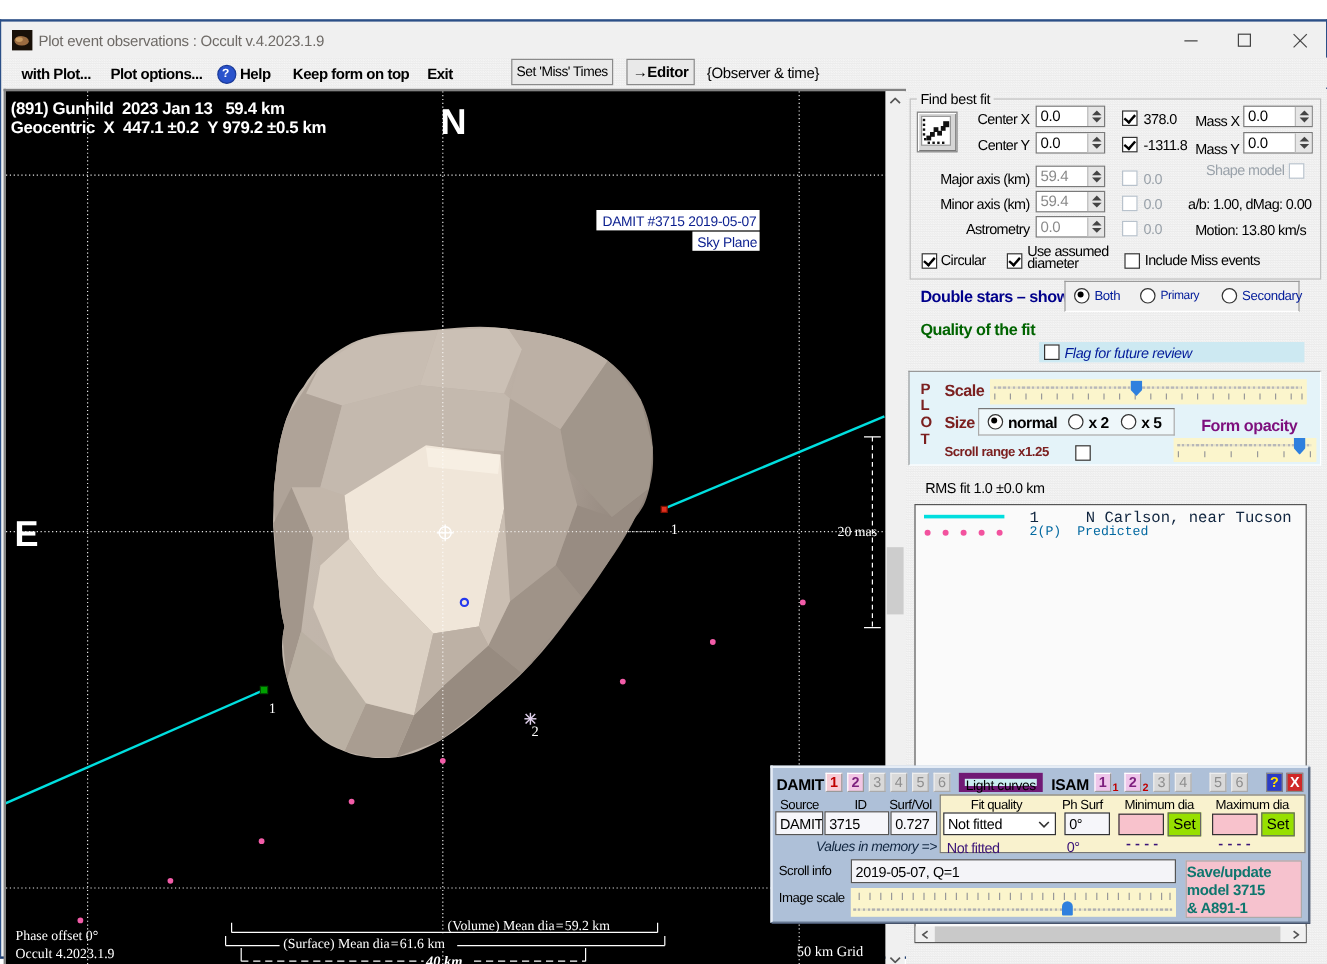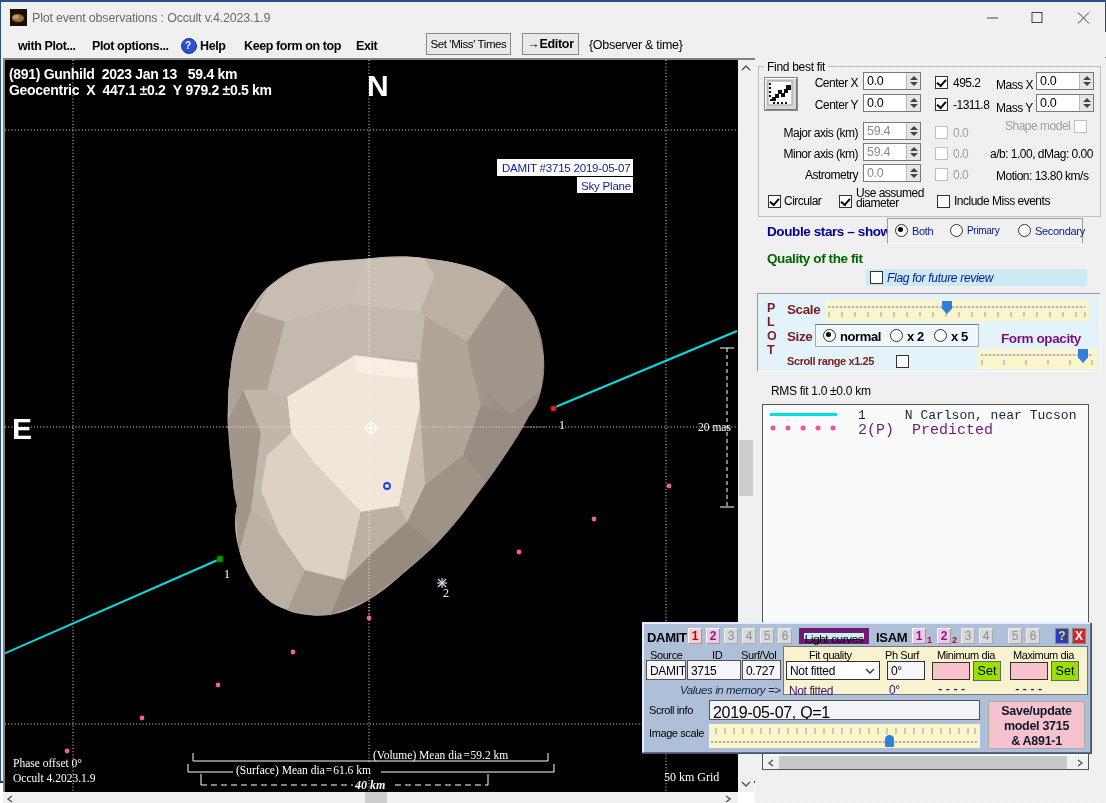--- a/index.html
+++ b/index.html
@@ -1,17 +1,17 @@
 <!DOCTYPE html>
 <html><head>
 <meta charset="utf-8">
 <style>
 html,body{margin:0;padding:0}
 body{width:1106px;height:803px;overflow:hidden}
-.win{position:absolute;left:0;top:0;width:1106px;height:783px;background:#f0f0f0;box-sizing:border-box;border:1px solid #2b4f87;border-top:2px solid #2b4f87;border-bottom:2px solid #1e3c6e;font-family:"Liberation Sans",sans-serif}
+.win{position:absolute;left:0;top:16px;width:1106px;height:783px;background:#f0f0f0;box-sizing:border-box;border:1px solid #2b4f87;border-top:2px solid #2b4f87;border-bottom:2px solid #1e3c6e;font-family:"Liberation Sans",sans-serif}
 .ab{position:absolute;white-space:nowrap}
 .t12{font:12px "Liberation Sans",sans-serif;letter-spacing:-0.3px}
 .t13{font:12px "Liberation Sans",sans-serif;letter-spacing:-0.5px}
 .b{font-weight:bold}
 .dither{background-image:repeating-conic-gradient(#f5f5f5 0% 25%,#ebebeb 0% 50%);background-size:2px 2px}
 .tb{position:absolute;background:#fff;border:1px solid #7a7a7a;box-sizing:border-box;font:12.5px "Liberation Sans",sans-serif;letter-spacing:-0.3px;padding:1px 0 0 3px;overflow:hidden}
 .spin{position:absolute;width:14px;background:#e6e6e6;border-left:1px solid #bbb;box-sizing:border-box}
 .spin:before{content:"";position:absolute;left:3px;top:3px;border:4px solid transparent;border-bottom:4px solid #444;border-top:none}
 .spin:after{content:"";position:absolute;left:3px;bottom:3px;border:4px solid transparent;border-top:4px solid #444;border-bottom:none}
 .cb{position:absolute;width:13px;height:13px;background:#fff;border:1px solid #333;box-sizing:border-box}
@@ -207,21 +207,21 @@
           <rect x="13" y="12" width="4" height="4"></rect>
           <rect x="16" y="15" width="4" height="4"></rect>
           <rect x="19" y="11" width="4" height="4"></rect>
           <rect x="21" y="7" width="5" height="5"></rect>
 </g>
 </svg>
 </div>
 <div class="ab t13" style="left:760px;top:74px;width:97px;text-align:right">Center X</div>
 <div class="tb" style="left:862px;top:70px;width:58px;height:18px">0.0<div class="spin" style="right:0;top:0;height:16px"></div></div>
 <div class="cb on" style="left:934px;top:74px"></div>
-<div class="ab t13" style="left:952px;top:74px">495.2</div>
+<div class="ab t13" style="left:952px;top:74px">378.0</div>
 <div class="ab t13" style="left:995px;top:76px">Mass X</div>
 <div class="tb" style="left:1035px;top:70px;width:58px;height:18px">0.0<div class="spin" style="right:0;top:0;height:16px"></div></div>
 <div class="ab t13" style="left:760px;top:96px;width:97px;text-align:right">Center Y</div>
 <div class="tb" style="left:862px;top:92px;width:58px;height:18px">0.0<div class="spin" style="right:0;top:0;height:16px"></div></div>
 <div class="cb on" style="left:934px;top:96px"></div>
 <div class="ab t13" style="left:952px;top:96px">-1311.8</div>
 <div class="ab t13" style="left:995px;top:99px">Mass Y</div>
 <div class="tb" style="left:1035px;top:92px;width:58px;height:18px">0.0<div class="spin" style="right:0;top:0;height:16px"></div></div>
 <div class="ab t13" style="left:760px;top:124px;width:97px;text-align:right">Major axis (km)</div>
 <div class="tb" style="left:862px;top:120px;width:58px;height:18px;color:#8a8a8a">59.4<div class="spin" style="right:0;top:0;height:16px"></div></div>
@@ -320,21 +320,21 @@
 <div class="ab mono" style="left:95px;top:3px;font-size:13px;color:#10253f">1&nbsp;&nbsp;&nbsp;&nbsp;&nbsp;N&nbsp;Carlson,&nbsp;near&nbsp;Tucson</div>
 <svg class="ab" style="left:6px;top:19px" width="72" height="8">
         <g fill="#f2529e">
           <circle cx="4" cy="4" r="2.5"></circle>
           <circle cx="19" cy="4" r="2.5"></circle>
           <circle cx="34" cy="4" r="2.5"></circle>
           <circle cx="49" cy="4" r="2.5"></circle>
           <circle cx="64" cy="4" r="2.5"></circle>
         </g>
       </svg>
-<div class="ab mono" style="left:95px;top:17px;font-size:15px;color:#701a75">2(P)&nbsp;&nbsp;Predicted</div>
+<div class="ab mono" style="left:95px;top:17px;font-size:11px;color:#0369a1">2(P)&nbsp;&nbsp;Predicted</div>
 <div class="ab" style="left:0px;top:351px;width:325px;height:13px;background:#f0f0f0">
 <svg class="ab" style="left:5px;top:3px" width="6" height="8">
           <polyline points="5,1 1,4 5,7" fill="none" stroke="#555" stroke-width="1.4"></polyline>
         </svg>
 <div class="ab" style="left:16px;top:0px;width:288px;height:13px;background:#c9c9c9"></div>
 <svg class="ab" style="left:314px;top:3px" width="6" height="8">
           <polyline points="1,1 5,4 1,7" fill="none" stroke="#555" stroke-width="1.4"></polyline>
         </svg>
 </div>
 </div>
@@ -378,22 +378,22 @@
 <div class="ab" style="left:288px;top:38px;width:38px;height:18px;background:#f8c2cc;border:1px solid #333;box-sizing:border-box"></div>
 <div class="ab" style="left:329px;top:37px;width:28px;height:20px;background:#97e000;border:1px solid #666;box-sizing:border-box;text-align:center;font:12.5px 'Liberation Sans',sans-serif;line-height:18px">Set</div>
 <div class="ab" style="left:366px;top:38px;width:38px;height:18px;background:#f8c2cc;border:1px solid #333;box-sizing:border-box"></div>
 <div class="ab" style="left:407px;top:37px;width:28px;height:20px;background:#97e000;border:1px solid #666;box-sizing:border-box;text-align:center;font:12.5px 'Liberation Sans',sans-serif;line-height:18px">Set</div>
 <div class="ab dmt" style="left:36px;top:60px;font-style:italic;font-size:11.5px;color:#10253f">Values in memory =&gt;</div>
 <div class="ab dmt" style="left:145px;top:60px;font-size:12px;color:#3a1378">Not fitted</div>
 <div class="ab dmt" style="left:245px;top:59px;font-size:12px;color:#3a1378">0°</div>
 <div class="ab" style="left:293px;top:59px;font:bold 11px 'Liberation Mono',monospace;color:#3a1378;letter-spacing:1px">----</div>
 <div class="ab" style="left:370px;top:59px;font:bold 11px 'Liberation Mono',monospace;color:#3a1378;letter-spacing:1px">----</div>
 <div class="ab dmt" style="left:5px;top:80px">Scroll info</div>
-<div class="tb" style="left:65px;top:76px;width:271px;height:20px;background:#f4f4f8;border-color:#555;padding-top:3px;font-size:16px">2019-05-07, Q=1</div>
-<div class="ab" style="left:344px;top:77px;width:97px;height:48px;background:#f6c2ce;border:1px solid #aaa;box-sizing:border-box;text-align:center;font:bold 12.5px 'Liberation Sans',sans-serif;letter-spacing:-0.3px;color:#0f172a;line-height:15px;padding-top:2px">Save/update<br>model 3715<br>&amp; A891-1</div>
+<div class="tb" style="left:65px;top:76px;width:271px;height:20px;background:#f4f4f8;border-color:#555;padding-top:3px;font-size:12px">2019-05-07, Q=1</div>
+<div class="ab" style="left:344px;top:77px;width:97px;height:48px;background:#f6c2ce;border:1px solid #aaa;box-sizing:border-box;text-align:left;font:bold 12.5px 'Liberation Sans',sans-serif;letter-spacing:-0.3px;color:#0f766e;line-height:15px;padding-top:2px">Save/update<br>model 3715<br>&amp; A891-1</div>
 <div class="ab dmt" style="left:5px;top:103px">Image scale</div>
 <div class="ab" style="left:65px;top:100px;width:271px;height:24px;background:#fbf5cc">
 <svg class="ab" style="left:0;top:3px" width="271" height="8">
 <g stroke="#999" stroke-width="1">
             <line x1="7" y1="1" x2="7" y2="7"></line>
             <line x1="16" y1="1" x2="16" y2="7"></line>
             <line x1="25" y1="1" x2="25" y2="7"></line>
             <line x1="34" y1="1" x2="34" y2="7"></line>
             <line x1="43" y1="1" x2="43" y2="7"></line>
             <line x1="52" y1="1" x2="52" y2="7"></line>

